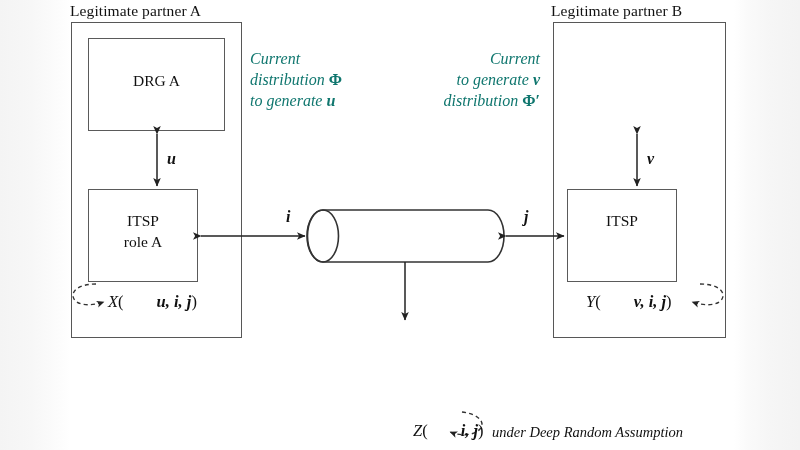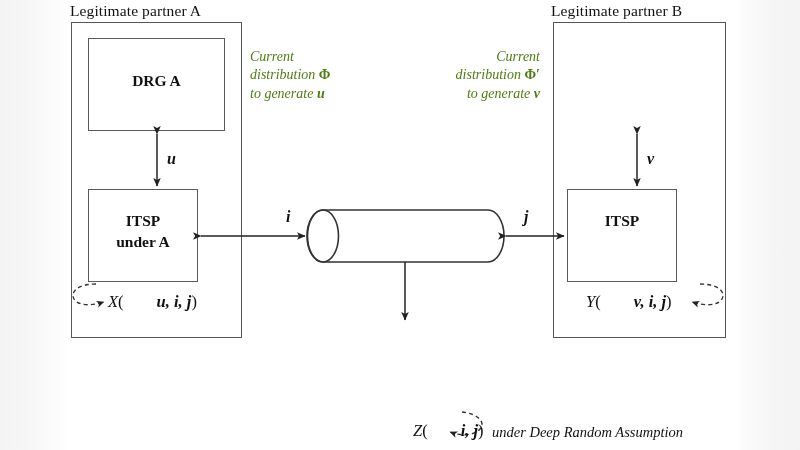--- a/index.html
+++ b/index.html
@@ -14,28 +14,28 @@
 
   
   .edge-band{position:absolute;top:0;height:450px;pointer-events:none;}
   .edge-left{left:0;width:70px;
     background:linear-gradient(to right,#f4f4f4 0%,#f7f7f7 45%,#fbfbfb 75%,#ffffff 100%);}
   .edge-right{right:0;width:66px;
     background:linear-gradient(to left,#f3f3f3 0%,#f6f6f6 45%,#fafafa 78%,#ffffff 100%);}
 
   .box{position:absolute;box-sizing:border-box;background:transparent;}
   .outer-box{border:1.6px solid #575757;}
-  .inner-box{border:1.6px solid #5a5a5a;font-weight:bold;}
+  .inner-box{border:1.6px solid #5a5a5a;}
   .plain-box{border:1.6px solid #4a4a4a;}
 
   .title{position:absolute;font-size:15.5px;color:#111;white-space:nowrap;letter-spacing:.1px;}
 
   .boxlabel{position:absolute;width:100%;text-align:center;font-size:15.5px;color:#111;line-height:1.25;}
 
-  .note{position:absolute;font-style:italic;font-size:14px;color:#4d7c0f;line-height:1.32;white-space:nowrap;}
+  .note{position:absolute;font-style:italic;font-size:16px;color:#0f766e;line-height:1.32;white-space:nowrap;}
   .note .sym{font-style:normal;font-weight:bold;}
   .note .bv{font-style:italic;font-weight:bold;}
 
   .varlab{position:absolute;font-style:italic;font-weight:bold;font-size:16px;color:#111;}
 
   .expr{position:absolute;font-size:16.5px;color:#111;white-space:nowrap;font-style:italic;}
   .expr .v{font-weight:bold;font-style:italic;padding-left:33px;}
   .expr .p{font-style:normal;}
 
   .assume{position:absolute;font-style:italic;font-size:14.5px;color:#111;white-space:nowrap;}
@@ -58,21 +58,21 @@
   <div class="title" style="left:70px;top:2px;">Legitimate partner A</div>
 
   <div class="box outer-box" style="left:71px;top:22px;width:171px;height:316px;"></div>
 
   <div class="box inner-box" style="left:88px;top:38px;width:137px;height:93px;">
     <div class="boxlabel" style="top:32px;">DRG A</div>
   </div>
 
   <div class="box inner-box" style="left:88px;top:189px;width:110px;height:93px;">
     <div class="boxlabel" style="top:21px;">ITSP</div>
-    <div class="boxlabel" style="top:42px;">under A</div>
+    <div class="boxlabel" style="top:42px;">role A</div>
   </div>
 
   <div class="box outer-box" style="left:553px;top:22px;width:173px;height:316px;"></div>
 
 
   <div class="box inner-box" style="left:567px;top:189px;width:110px;height:93px;">
     <div class="boxlabel" style="top:21px;">ITSP</div>
   </div>
 
 
@@ -117,22 +117,22 @@
   <div class="varlab" style="left:524px;top:208px;">j</div>
 
   <div class="note" style="left:250px;top:48px;text-align:left;">
     <div>Current</div>
     <div><span>distribution </span><span class="sym">Φ</span></div>
     <div><span>to generate </span><span class="bv">u</span></div>
   </div>
 
   <div class="note" style="left:410px;top:48px;width:130px;text-align:right;">
     <div>Current</div>
+    <div><span>to generate </span><span class="bv">v</span></div>
     <div><span>distribution </span><span class="sym">Φ′</span></div>
-    <div><span>to generate </span><span class="bv">v</span></div>
   </div>
 
   <div class="expr" style="left:108px;top:292px;">
     <span>X</span><span class="p">(</span><span class="v">u, i, j</span><span class="p">)</span>
   </div>
 
   <div class="expr" style="left:586px;top:292px;">
     <span>Y</span><span class="p">(</span><span class="v">v, i, j</span><span class="p">)</span>
   </div>
 

